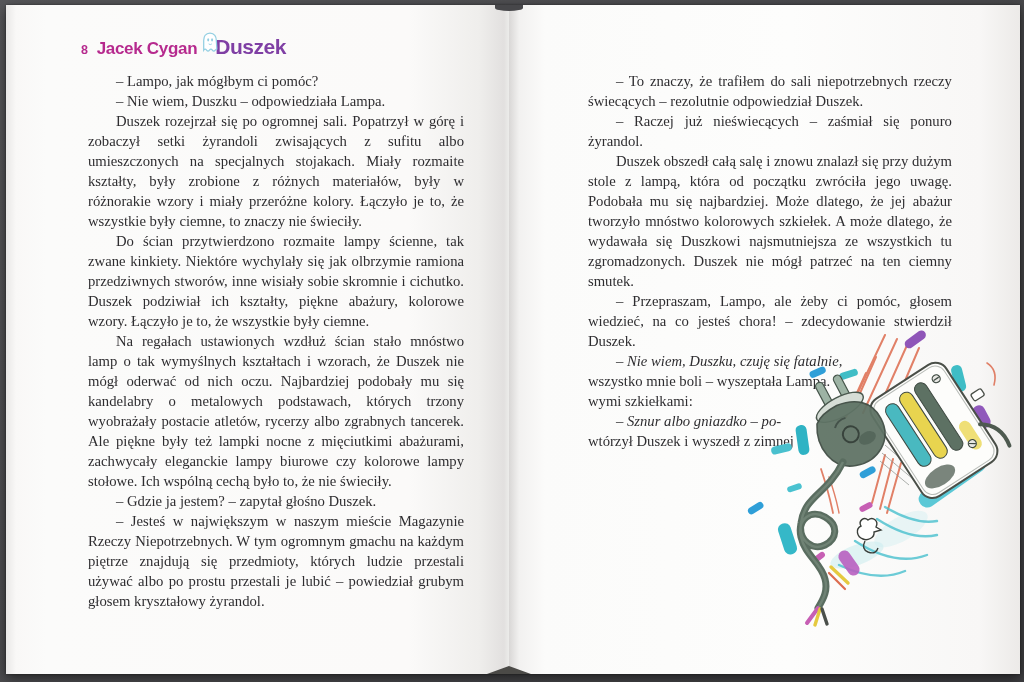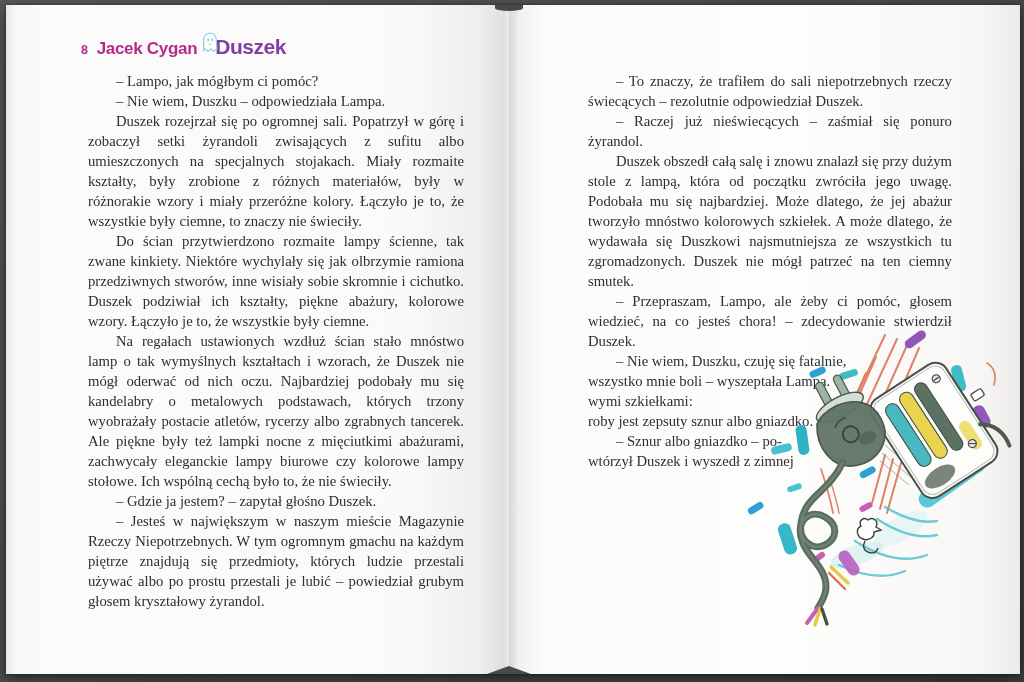--- a/index.html
+++ b/index.html
@@ -35,21 +35,21 @@
   .book-title{font-size:21px;color:var(--purple);letter-spacing:-.5px;}
   .textcol{
     position:absolute;top:66px;font-size:14.7px;line-height:20px;color:#2e2d30;
   }
   .textcol.l{left:82px;width:376px;}
   .textcol.r{left:47px;width:364px;margin-left:32px;}
   .para{margin:0;}
   .para.flow{text-align:justify;text-justify:inter-word;text-indent:28px;}
   .para.narrow{text-align:left;}
   .nline{white-space:nowrap;}
-  .nline.first{text-indent:28px;}
+  .nline.first{text-indent:28px;font-style:italic;}
   .illustration{position:absolute;right:0;top:322px;pointer-events:none;}
 </style>
 </head>
 <body>
 
 <div class="stage">
   <div class="book">
 
     <div class="page left">
       <div class="header">
@@ -81,21 +81,20 @@
           <div class="para flow">Duszek obszedł całą salę i znowu znalazł się przy dużym stole z lampą, która od początku zwróciła jego uwagę. Podobała mu się najbardziej. Może dlatego, że jej abażur tworzyło mnóstwo kolorowych szkiełek. A może dlatego, że wydawała się Duszkowi najsmutniejsza ze wszystkich tu zgromadzonych. Duszek nie mógł patrzeć na ten ciemny smutek.</div>
           <div class="para flow">– Przepraszam, Lampo, ale żeby ci pomóc, głosem wiedzieć, na co jesteś chora! – zdecydowanie stwierdził Duszek.</div>
           <div class="para narrow">
             <div class="nline first">– Nie wiem, Duszku, czuję się fatalnie,</div>
             <div class="nline">wszystko mnie boli – wyszeptała Lampa.</div>
           </div>
           <div class="para narrow">
             <div class="nline">wymi szkiełkami:</div>
           </div>
           <div class="para narrow">
-            <div class="nline">roby jest zepsuty sznur albo gniazdko.</div>
           </div>
           <div class="para narrow">
             <div class="nline first">– Sznur albo gniazdko – po-</div>
             <div class="nline">wtórzył Duszek i wyszedł z zimnej</div>
           </div>
         </div>
 
       <svg class="illustration" width="285" height="300" viewBox="0 0 285 300" aria-label="watercolor sketch of an electric plug with a looping cord and a striped socket plate, surrounded by colorful brush strokes">
 
         <g stroke="#dd6b4e" stroke-width="2" stroke-linecap="round" opacity=".85">

